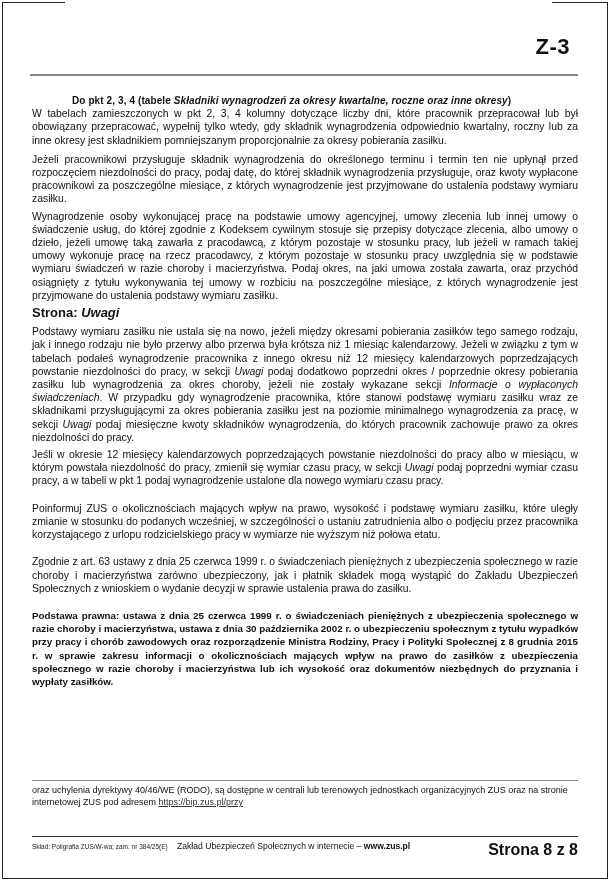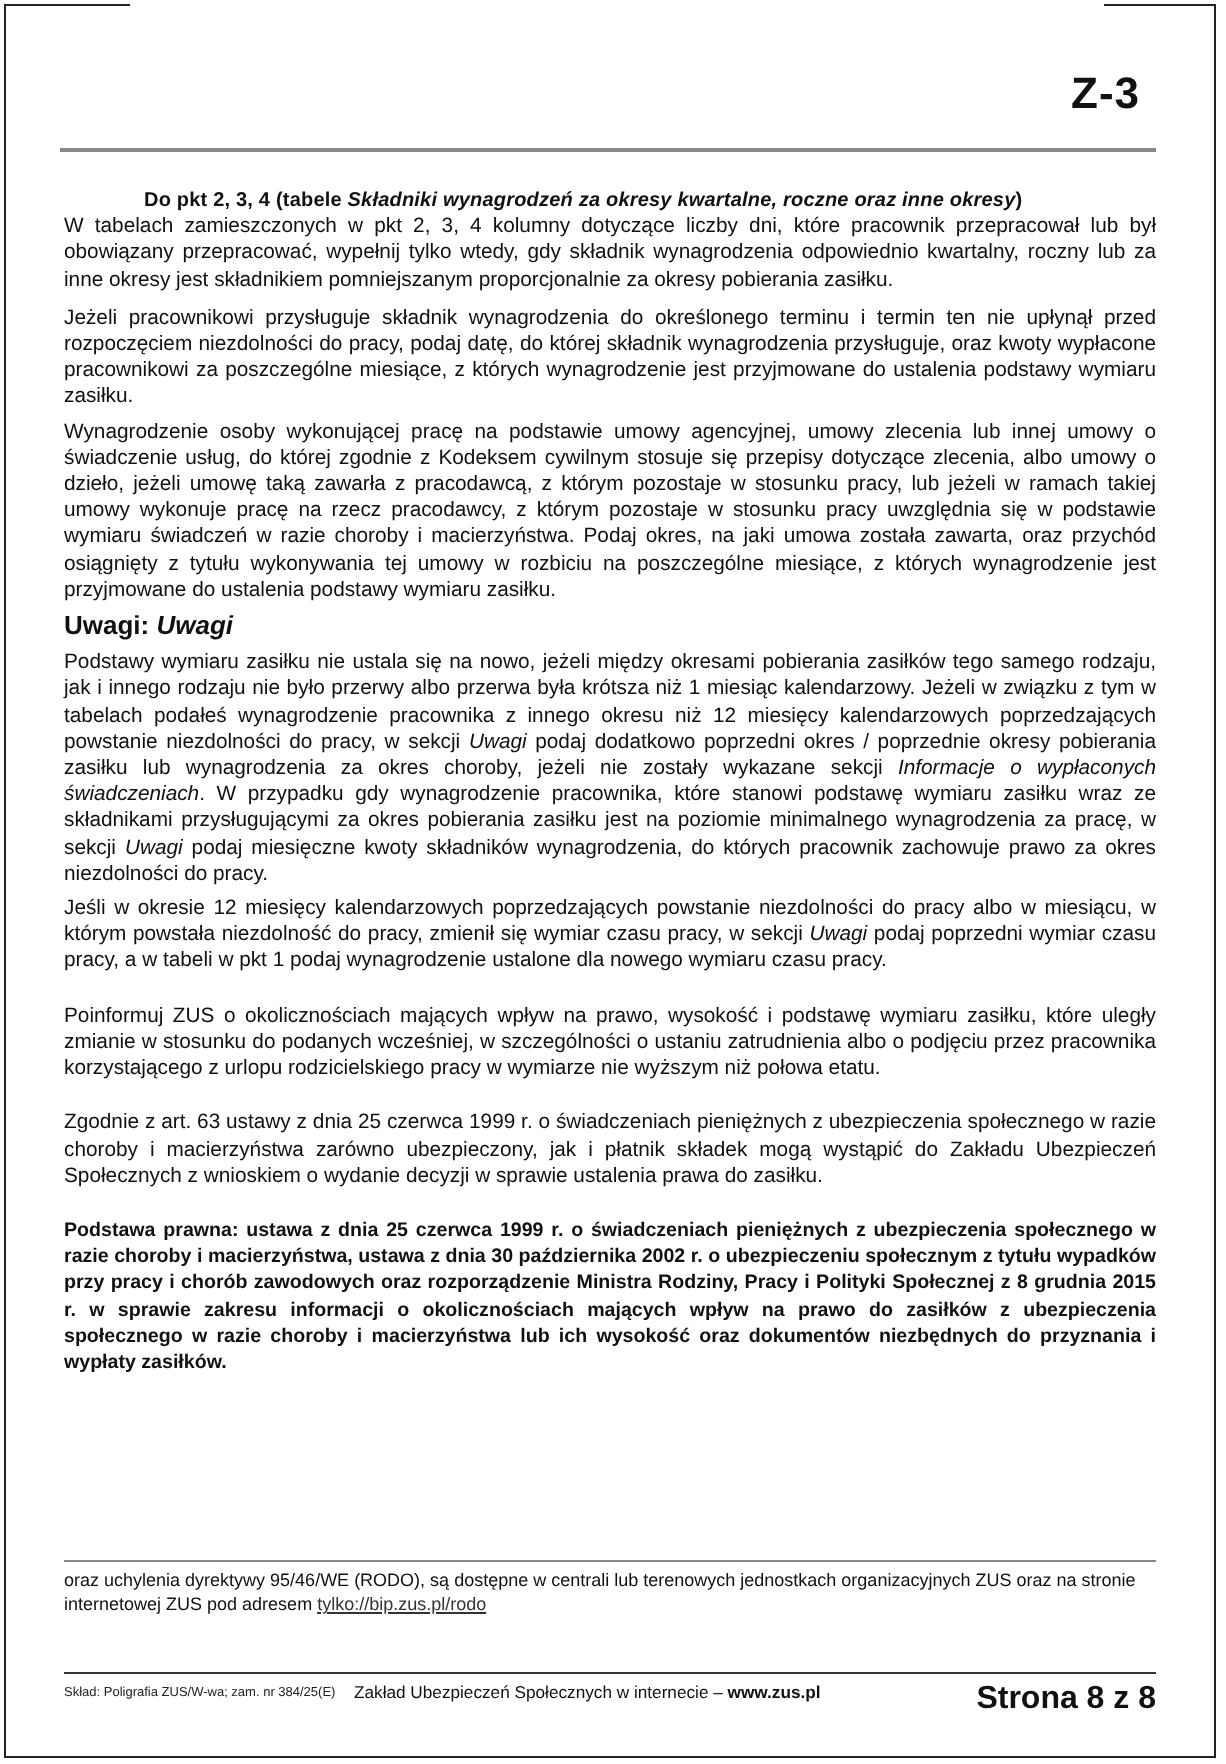--- a/index.html
+++ b/index.html
@@ -49,34 +49,34 @@
 <div class="form-code">Z-3</div>
 <div class="rule-top"></div>
 
 <div class="content">
   <p class="h-sub h-sub-1"><span>Do pkt 2, 3, 4 (tabele </span><i>Składniki wynagrodzeń za okresy kwartalne, roczne oraz inne okresy</i><span>)</span></p>
   <p class="mb6">W tabelach zamieszczonych w pkt 2, 3, 4 kolumny dotyczące liczby dni, które pracownik przepracował lub był obowiązany przepracować, wypełnij tylko wtedy, gdy składnik wynagrodzenia odpowiednio kwartalny, roczny lub za inne okresy jest składnikiem pomniejszanym proporcjonalnie za okresy pobierania zasiłku.</p>
 
   <p class="mb4">Jeżeli pracownikowi przysługuje składnik wynagrodzenia do określonego terminu i termin ten nie upłynął przed rozpoczęciem niezdolności do pracy, podaj datę, do której składnik wynagrodzenia przysługuje, oraz kwoty wypłacone pracownikowi za poszczególne miesiące, z których wynagrodzenie jest przyjmowane do ustalenia podstawy wymiaru zasiłku.</p>
   <p class="mb4">Wynagrodzenie osoby wykonującej pracę na podstawie umowy agencyjnej, umowy zlecenia lub innej umowy o świadczenie usług, do której zgodnie z Kodeksem cywilnym stosuje się przepisy dotyczące zlecenia, albo umowy o dzieło, jeżeli umowę taką zawarła z pracodawcą, z którym pozostaje w stosunku pracy, lub jeżeli w ramach takiej umowy wykonuje pracę na rzecz pracodawcy, z którym pozostaje w stosunku pracy uwzględnia się w podstawie wymiaru świadczeń w razie choroby i macierzyństwa. Podaj okres, na jaki umowa została zawarta, oraz przychód osiągnięty z tytułu wykonywania tej umowy w rozbiciu na poszczególne miesiące, z których wynagrodzenie jest przyjmowane do ustalenia podstawy wymiaru zasiłku.</p>
 
-  <p class="section-title"><span>Uwagi: </span><i>Uwagi</i></p>
+  <p class="section-title"><span>Strona: </span><i>Uwagi</i></p>
   <p class="mb4"><span>Podstawy wymiaru zasiłku nie ustala się na nowo, jeżeli między okresami pobierania zasiłków tego samego rodzaju, jak i innego rodzaju nie było przerwy albo przerwa była krótsza niż 1 miesiąc kalendarzowy. Jeżeli w związku z tym w tabelach podałeś wynagrodzenie pracownika z innego okresu niż 12 miesięcy kalendarzowych poprzedzających powstanie niezdolności do pracy, w sekcji </span><i>Uwagi</i><span> podaj dodatkowo poprzedni okres / poprzednie okresy pobierania zasiłku lub wynagrodzenia za okres choroby, jeżeli nie zostały wykazane sekcji </span><i>Informacje o wypłaconych świadczeniach</i><span>. W przypadku gdy wynagrodzenie pracownika, które stanowi podstawę wymiaru zasiłku wraz ze składnikami przysługującymi za okres pobierania zasiłku jest na poziomie minimalnego wynagrodzenia za pracę, w sekcji </span><i>Uwagi</i><span> podaj miesięczne kwoty składników wynagrodzenia, do których pracownik zachowuje prawo za okres niezdolności do pracy.</span></p>
   <p class="mb14"><span>Jeśli w okresie 12 miesięcy kalendarzowych poprzedzających powstanie niezdolności do pracy albo w miesiącu, w którym powstała niezdolność do pracy, zmienił się wymiar czasu pracy, w sekcji </span><i>Uwagi</i><span> podaj poprzedni wymiar czasu pracy, a w tabeli w pkt 1 podaj wynagrodzenie ustalone dla nowego wymiaru czasu pracy.</span></p>
 
   <p class="mb14">Poinformuj ZUS o okolicznościach mających wpływ na prawo, wysokość i podstawę wymiaru zasiłku, które uległy zmianie w stosunku do podanych wcześniej, w szczególności o ustaniu zatrudnienia albo o podjęciu przez pracownika korzystającego z urlopu rodzicielskiego pracy w wymiarze nie wyższym niż połowa etatu.</p>
   <p>Zgodnie z art. 63 ustawy z dnia 25 czerwca 1999 r. o świadczeniach pieniężnych z ubezpieczenia społecznego w razie choroby i macierzyństwa zarówno ubezpieczony, jak i płatnik składek mogą wystąpić do Zakładu Ubezpieczeń Społecznych z wnioskiem o wydanie decyzji w sprawie ustalenia prawa do zasiłku.</p>
 
   <p class="legal gap-before-legal">Podstawa prawna: ustawa z dnia 25 czerwca 1999 r. o świadczeniach pieniężnych z ubezpieczenia społecznego w razie choroby i macierzyństwa, ustawa z dnia 30 października 2002 r. o ubezpieczeniu społecznym z tytułu wypadków przy pracy i chorób zawodowych oraz rozporządzenie Ministra Rodziny, Pracy i Polityki Społecznej z 8 grudnia 2015 r. w sprawie zakresu informacji o okolicznościach mających wpływ na prawo do zasiłków z ubezpieczenia społecznego w razie choroby i macierzyństwa lub ich wysokość oraz dokumentów niezbędnych do przyznania i wypłaty zasiłków.</p>
 </div>
 
 <div class="rule-foot1"></div>
 <div class="rodo">
-  <p>oraz uchylenia dyrektywy 95/46/WE (RODO), są dostępne w centrali lub terenowych jednostkach organizacyjnych ZUS oraz na stronie</p>
-  <p><span>internetowej ZUS pod adresem </span><a>tylko://bip.zus.pl/rodo</a></p>
+  <p>oraz uchylenia dyrektywy 40/46/WE (RODO), są dostępne w centrali lub terenowych jednostkach organizacyjnych ZUS oraz na stronie</p>
+  <p><span>internetowej ZUS pod adresem </span><a>https://bip.zus.pl/przy</a></p>
 </div>
 <div class="rule-foot2"></div>
 
 <div class="footer">
   <span class="print">Skład: Poligrafia ZUS/W-wa; zam. nr 384/25(E)</span>
   <span class="site"><span>Zakład Ubezpieczeń Społecznych w internecie – </span><b>www.zus.pl</b></span>
   <span class="page">Strona 8 z 8</span>
 </div>
 
 </body></html>

